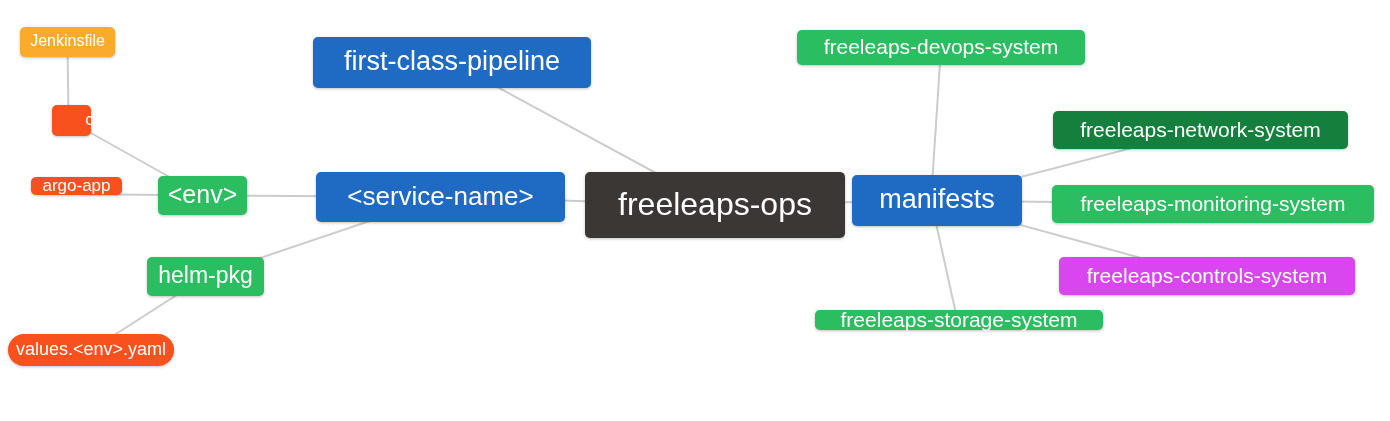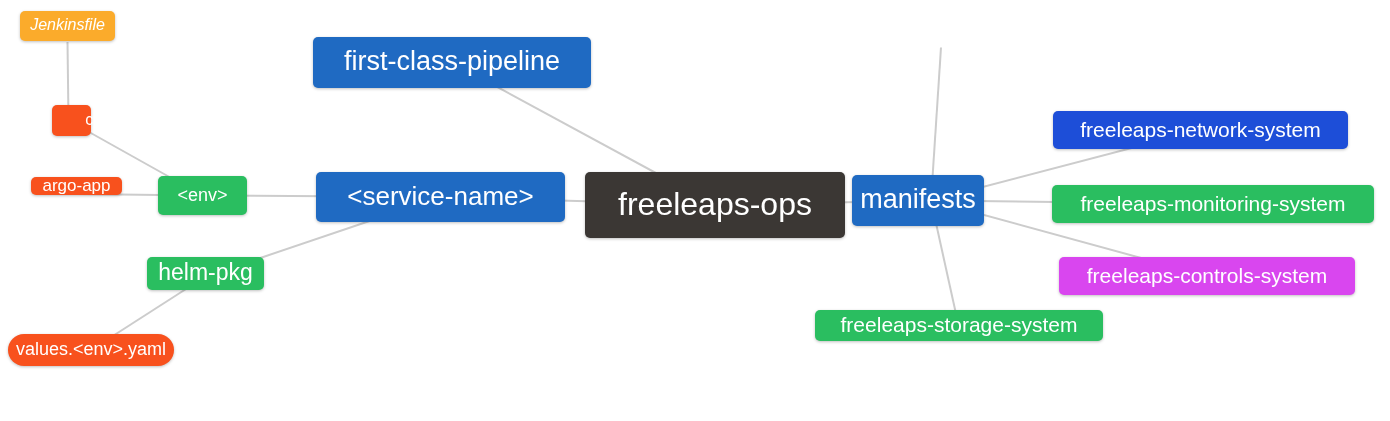--- a/index.html
+++ b/index.html
@@ -60,55 +60,58 @@
       <line x1="452" y1="62.5" x2="715" y2="205" stroke="#cccccc"></line>
       <line x1="440.5" y1="197" x2="715" y2="205" stroke="#cccccc"></line>
       <line x1="715" y1="205" x2="931" y2="200.5" stroke="#cccccc"></line>
       <line x1="931" y1="200.5" x2="941" y2="47.5" stroke="#cccccc"></line>
       <line x1="931" y1="200.5" x2="1200.5" y2="130" stroke="#cccccc"></line>
       <line x1="931" y1="200.5" x2="1213" y2="204" stroke="#cccccc"></line>
       <line x1="931" y1="200.5" x2="1207" y2="276" stroke="#cccccc"></line>
       <line x1="931" y1="200.5" x2="959" y2="327.5" stroke="#cccccc"></line>
     </svg>
 
-<div class="node" style="left: 20px; top: 11px; width: 95px; height: 30px; background: rgb(251, 171, 43); font-size: 16px; font-style: italic;">
+<div class="node" style="left: 20px; top: 27px; width: 95px; height: 30px; background: rgb(251, 171, 43); font-size: 16px;">
       <span>Jenkinsfile</span>
     </div>
     <div class="node" style="left: 52px; top: 105px; width: 33px; height: 31px; background: rgb(248, 81, 29); font-size: 16px; padding-left: 39px;">
       <span>ci</span>
     </div>
     <div class="node" style="left: 31px; top: 177px; width: 91px; height: 18px; background: rgb(248, 81, 29); font-size: 17px;">
       <span>argo-app</span>
     </div>
-    <div class="node" style="left: 158px; top: 176px; width: 89px; height: 39px; background: rgb(42, 190, 96); font-size: 18px;">
+    <div class="node" style="left: 158px; top: 176px; width: 89px; height: 39px; background: rgb(42, 190, 96); font-size: 25px;">
       <span>&lt;env&gt;</span>
     </div>
-    <div class="node" style="left: 147px; top: 257px; width: 117px; height: 33px; background: rgb(42, 190, 96); font-size: 23px;">
+    <div class="node" style="left: 147px; top: 257px; width: 117px; height: 39px; background: rgb(42, 190, 96); font-size: 23px;">
       <span>helm-pkg</span>
     </div>
     <div class="node" style="left: 8px; top: 334px; width: 166px; height: 32px; background: rgb(248, 81, 29); font-size: 18px; border-radius: 16px;">
       <span>values.&lt;env&gt;.yaml</span>
     </div>
     <div class="node" style="left: 313px; top: 37px; width: 278px; height: 51px; background: rgb(31, 106, 194); font-size: 27px;">
       <span>first-class-pipeline</span>
     </div>
     <div class="node" style="left: 316px; top: 172px; width: 249px; height: 50px; background: rgb(31, 106, 194); font-size: 26px; text-align: right;">
       <span>&lt;service-name&gt;</span>
     </div>
     <div class="node" style="left: 585px; top: 172px; width: 260px; height: 66px; background: rgb(59, 55, 52); font-size: 32px;">
       <span>freeleaps-ops</span>
     </div>
-    <div class="node" style="left: 852px; top: 175px; width: 132px; height: 51px; background: rgb(31, 106, 194); font-size: 27px; align-items: center;">
+    <div class="node" style="left: 852px; top: 175px; width: 170px; height: 51px; background: rgb(31, 106, 194); font-size: 27px; align-items: center;">
       <span>manifests</span>
     </div>
-    <div class="node" style="left: 1053px; top: 111px; width: 295px; height: 38px; background: #1d4ed8; font-size: 21px;">
+    <div class="node" style="left: 797px; top: 30px; width: 288px; height: 35px; background: rgb(42, 190, 96); font-size: 21px;">
+      <span>freeleaps-devops-system</span>
+    </div>
+    <div class="node" style="left: 1053px; top: 111px; width: 295px; height: 38px; background: #15803d; font-size: 21px;">
       <span>freeleaps-network-system</span>
     </div>
     <div class="node" style="left: 1052px; top: 185px; width: 322px; height: 38px; background: rgb(42, 190, 96); font-size: 21px;">
       <span>freeleaps-monitoring-system</span>
     </div>
     <div class="node" style="left: 1059px; top: 257px; width: 296px; height: 38px; background: #d946ef; font-size: 21px;">
       <span>freeleaps-controls-system</span>
     </div>
-    <div class="node" style="left: 815px; top: 310px; width: 288px; height: 31px; background: rgb(42, 190, 96); font-size: 21px;">
+    <div class="node" style="left: 815px; top: 310px; width: 288px; height: 20px; background: rgb(42, 190, 96); font-size: 21px;">
       <span>freeleaps-storage-system</span>
     </div>
   </div>
 
 </body></html>

